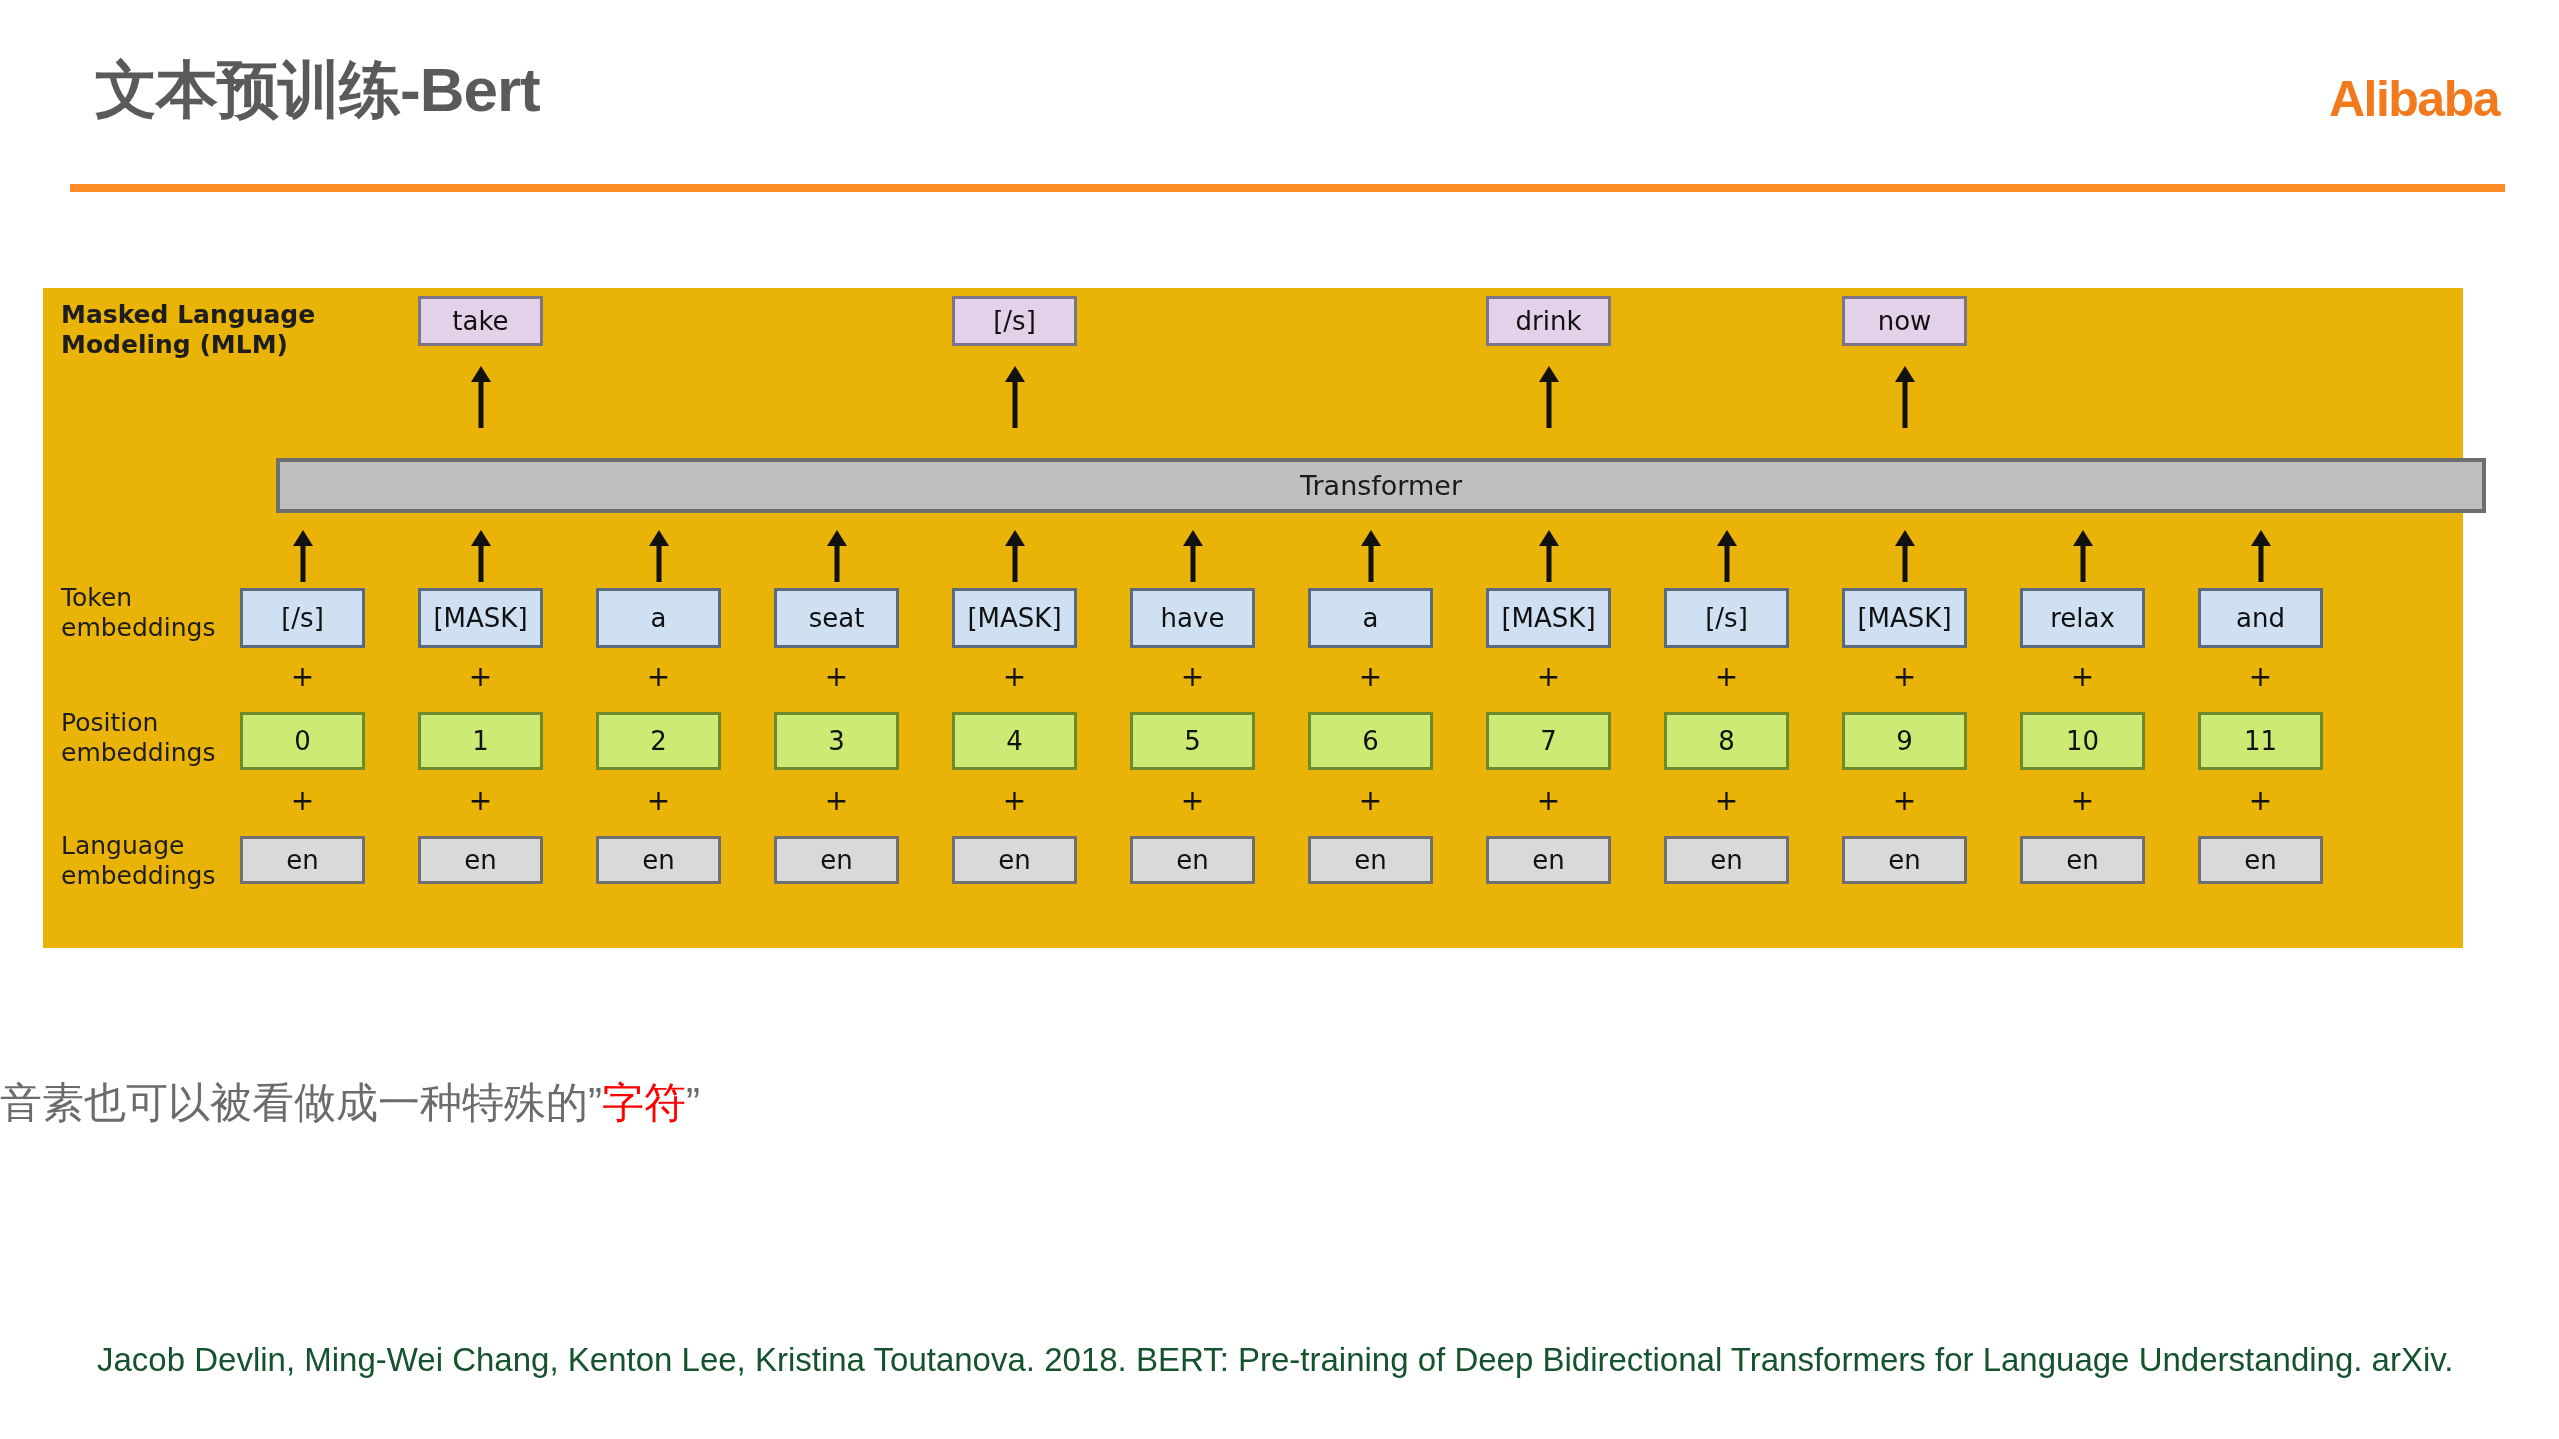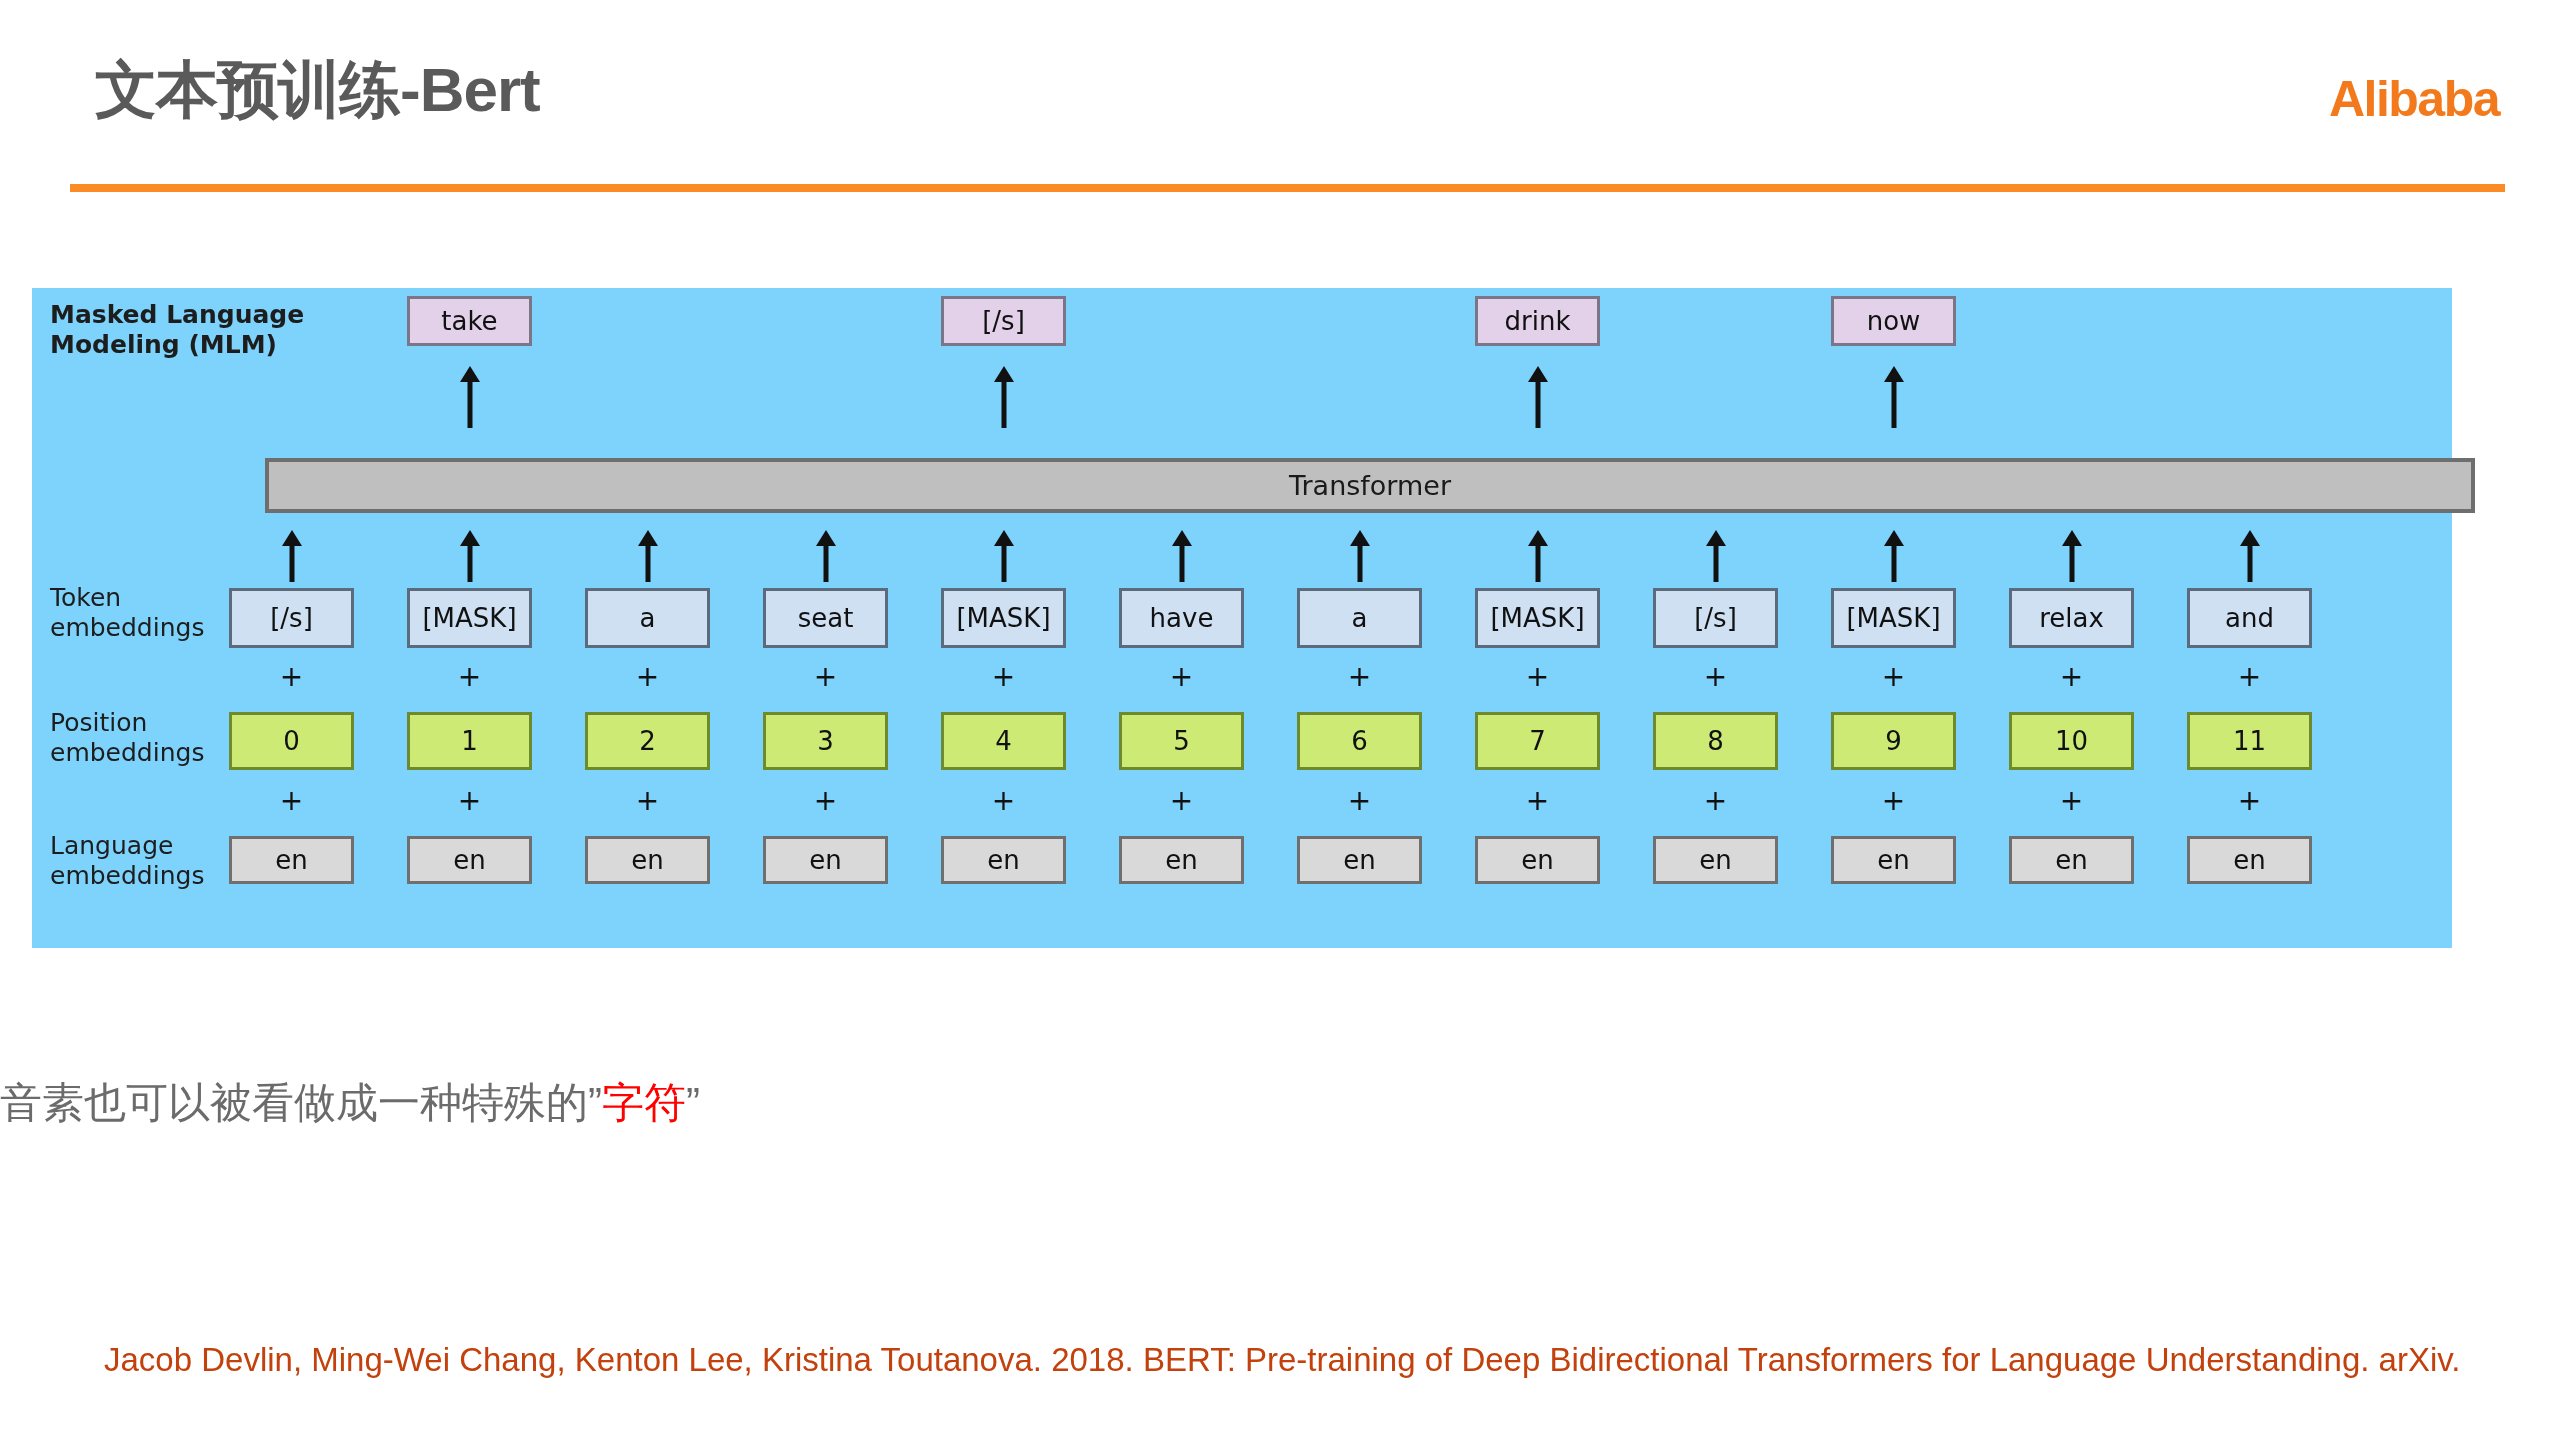--- a/index.html
+++ b/index.html
@@ -42,25 +42,25 @@
     left: 70px;
     top: 184px;
     width: 2435px;
     height: 8px;
     background: #fb8b24;
   }
 
   
   #figure {
     position: absolute;
-    left: 32px;
+    left: 43px;
     top: 288px;
     width: 2420px;
     height: 660px;
-    background: #7dd3fc;
+    background: #eab308;
   }
 
   .row-label {
     position: absolute;
     color: #1d1d1d;
     font-size: 25px;
     line-height: 30px;
     font-family: "DejaVu Sans", sans-serif;
     white-space: pre-line;
   }
@@ -178,26 +178,26 @@
     text-align: left;
     font-size: 42px;
     color: #6b6b6b;
     font-family: "Liberation Sans", sans-serif;
   }
   #caption .hl { color: #ff0000; }
 
   
   #citation {
     position: absolute;
-    left: 104px;
+    left: 97px;
     top: 1338px;
     width: 2360px;
     font-size: 33px;
     line-height: 44px;
-    color: #c2410c;
+    color: #14532d;
     font-family: "Liberation Sans", sans-serif;
   }
 </style>
 </head>
 <body>
 
 <div id="slide-title">文本预训练-Bert</div>
 
 <div id="brand-logo">Alibaba</div>
 

